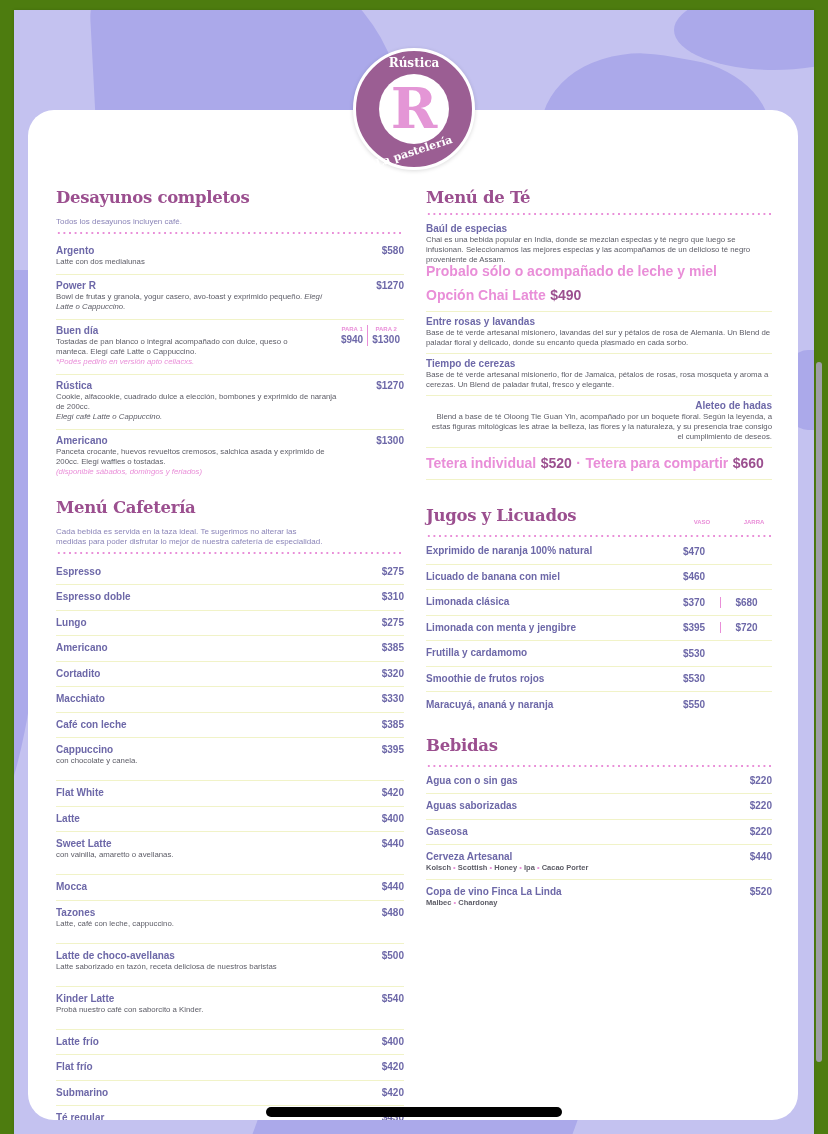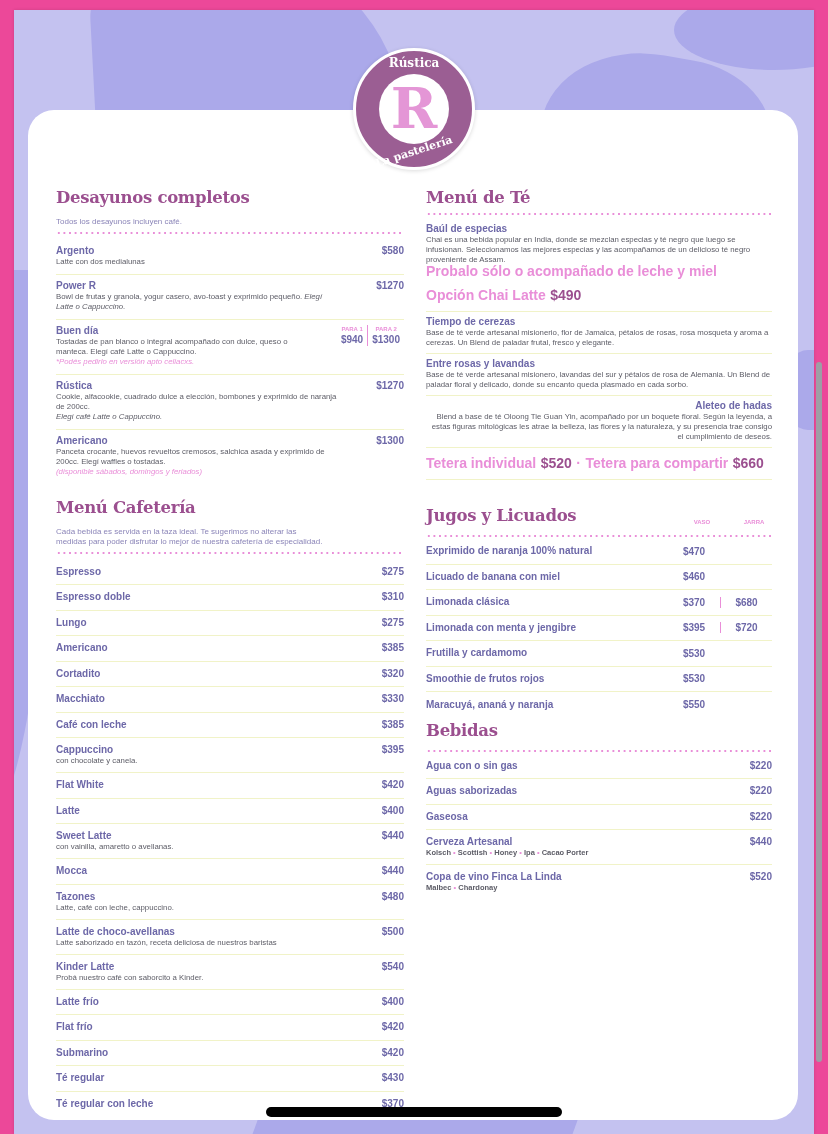--- a/index.html
+++ b/index.html
@@ -1,17 +1,17 @@
 <!DOCTYPE html>
 <html><head>
 <meta charset="utf-8">
 <style>
   * { box-sizing: border-box; margin: 0; padding: 0; }
   html, body { width: 828px; height: 1134px; overflow: hidden; background: #efeff4; font-family: "Liberation Sans", sans-serif; }
-  .viewer { position: absolute; left: 0; top: 0; width: 828px; height: 1134px; background: #ec4899; }
+  .viewer { position: absolute; left: 0; top: 0; width: 828px; height: 1134px; background: #4d7c0f; }
   .page { position: absolute; left: 14px; top: 10px; width: 800px; height: 1124px; background: #c4c2f0; overflow: hidden; box-shadow: 0 0 3px rgba(0,0,0,0.15); }
   .blob { position: absolute; background: #aba9ea; }
   .blob1 { left: 85px; top: -40px; width: 310px; height: 420px; border-radius: 10% 40% 45% 10%; transform: rotate(-3deg); }
   .blob2 { left: 525px; top: 45px; width: 230px; height: 180px; border-radius: 55% 45% 40% 60%; transform: rotate(10deg); }
   .blob3 { left: 660px; top: -20px; width: 200px; height: 80px; border-radius: 50%; }
   .blob4 { left: -80px; top: 260px; width: 110px; height: 560px; border-radius: 0 0 60% 0; }
   .blob5 { left: 240px; top: 1080px; width: 320px; height: 80px; background:#aba9ea; transform: skewX(-20deg); }
   .blob6 { left: 770px; top: 340px; width: 60px; height: 80px; border-radius: 40%; }
 
   .card { position: absolute; left: 28px; top: 110px; width: 770px; height: 1010px; background: #ffffff; border-radius: 26px; overflow: hidden; }
@@ -34,21 +34,21 @@
   .item { display: flex; justify-content: space-between; align-items: flex-start; border-bottom: 1.2px solid #f1f3c8; }
   .item:last-child { border-bottom: none; }
   .item-main { flex: 1; padding-right: 10px; }
   .item-name { color: #6d68a8; font-weight: bold; font-size: 10px; line-height: 12px; }
   .item-desc { color: #5c5c66; font-size: 7.8px; line-height: 10px; }
   .item-desc i { font-style: italic; }
   .item-pink { color: #e98ed8; font-style: italic; font-size: 7.8px; line-height: 10px; }
   .item-price { color: #6d68a8; font-weight: bold; font-size: 10px; line-height: 12px; text-align: right; white-space: nowrap; }
 
   .desayunos .item { padding: 5px 0 7px; gap: 28px; }
-  .cafe .item { padding: 6px 0 6px; }
+  .cafe .item { padding: 6px 0 14px; }
   .cafe .item.simple { height: 25.5px; }
 
   .dual { display: flex; align-items: flex-start; }
   .dual-col { text-align: center; padding: 0 4px; }
   .dual-col + .dual-col { border-left: 1.2px solid #e98ed8; }
   .dual-label { color: #e98ed8; font-size: 6px; font-weight: bold; line-height: 9px; }
 
   .tea .item { padding: 4px 0 5px; }
   .tea-highlight { color: #e98ed8; font-weight: bold; font-size: 14px; line-height: 13px; }
   .tea-highlight b { color: #9b4f8f; }
@@ -298,28 +298,28 @@
           <div class="item-desc">Chai es una bebida popular en India, donde se mezclan especias y té negro que luego se infusionan. Seleccionamos las mejores especias y las acompañamos de un delicioso té negro proveniente de Assam.</div>
           <div class="tea-highlight">Probalo sólo o acompañado de leche y miel</div>
         </div>
         <div class="tea-row" style="padding-top:8px;">
           <span class="tea-highlight">Opción Chai Latte</span>
           <span class="tea-highlight"><b>$490</b></span>
         </div>
 
         <div class="item">
           <div class="item-main" style="padding-right:0;">
+            <div class="item-name">Entre rosas y lavandas</div>
+            <div class="item-desc">Base de té verde artesanal misionero, lavandas del sur y pétalos de rosa de Alemania. Un Blend de paladar floral y delicado, donde su encanto queda plasmado en cada sorbo.</div>
+          </div>
+        </div>
+        <div class="item">
+          <div class="item-main" style="padding-right:0;">
             <div class="item-name">Tiempo de cerezas</div>
             <div class="item-desc">Base de té verde artesanal misionerio, flor de Jamaica, pétalos de rosas, rosa mosqueta y aroma a cerezas. Un Blend de paladar frutal, fresco y elegante.</div>
-          </div>
-        </div>
-        <div class="item">
-          <div class="item-main" style="padding-right:0;">
-            <div class="item-name">Entre rosas y lavandas</div>
-            <div class="item-desc">Base de té verde artesanal misionero, lavandas del sur y pétalos de rosa de Alemania. Un Blend de paladar floral y delicado, donde su encanto queda plasmado en cada sorbo.</div>
           </div>
         </div>
         <div class="item" style="border-bottom:1.2px solid #f1f3c8;">
           <div class="item-main" style="padding-right:0;text-align:right;">
             <div class="item-name">Aleteo de hadas</div>
             <div class="item-desc">Blend a base de té Oloong Tie Guan Yin, acompañado por un boquete floral. Según la leyenda, a estas figuras mitológicas les atrae la belleza, las flores y la naturaleza, y su presencia trae consigo el cumplimiento de deseos.</div>
           </div>
         </div>
         <div class="tea-row">
           <span class="tea-highlight">Tetera individual</span>
@@ -385,21 +385,21 @@
             <div class="item">
               <div class="item-name">Maracuyá, ananá y naranja</div>
               <div class="juice-prices">
                 <div class="p">$550</div>
                 <div class="p"></div>
               </div>
             </div>
           </div>
       </section>
 
-      <section class="bebidas" style="margin-top:3px;">
+      <section class="bebidas" style="margin-top:18px;">
         <div class="section-title">Bebidas</div>
         <div class="dots" style="margin-top:10px;margin-bottom:2px;"></div>
         <div id="bebidas-list">
             <div class="item simple">
               <div class="item-main">
                 <div class="item-name">Agua con o sin gas</div>
               </div>
               <div class="item-price">$220</div>
             </div>
             <div class="item simple">

